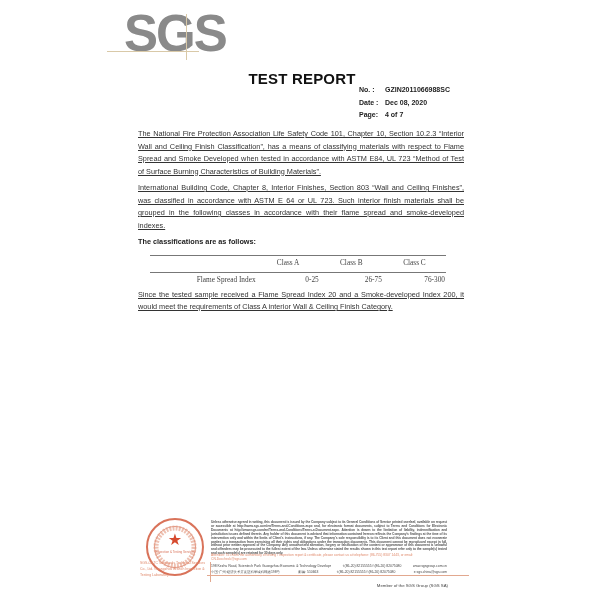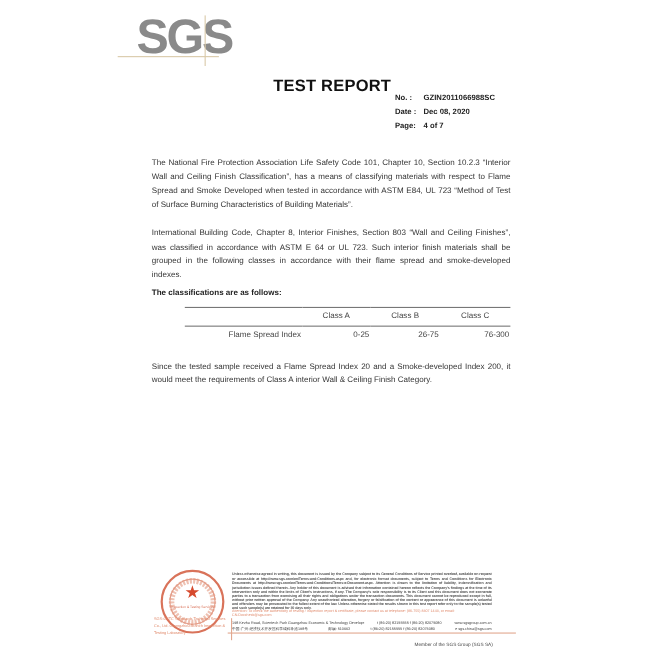--- a/index.html
+++ b/index.html
@@ -1,33 +1,33 @@
 <!DOCTYPE html>
 <html><head>
 <meta charset="utf-8">
 <style>
   html, body { margin:0; padding:0; }
   body { width:600px; height:600px; background:#ffffff; position:relative; overflow:hidden;
          font-family:"Liberation Sans", sans-serif; color:#222; }
   .abs { position:absolute; }
-  #logo { left:124px; top:12px; font-size:44px; font-weight:bold; color:#8a8a8a; letter-spacing:-2px;
+  #logo { left:124px; top:12px; font-size:51px; font-weight:bold; color:#8a8a8a; letter-spacing:-2px;
           font-family:"Liberation Sans", sans-serif; line-height:44px; }
   #logo-hline { left:107px; top:51px; width:92px; height:1px; background:#d9c9a8; }
   #logo-vline { left:186px; top:14px; width:1px; height:46px; background:#d9c9a8; }
   #title { left:0; width:600px; top:70px; text-align:center; font-size:15px; font-weight:bold; color:#111;
            letter-spacing:0.2px; padding-left:2px; }
   #meta { left:359px; top:84px; font-size:7px; font-weight:bold; color:#222; }
   #meta .row { height:12.5px; line-height:12.5px; display:flex; }
   #meta .lab { width:26px; }
   #meta .val { }
   #content { left:138px; top:128px; width:326px; font-size:7.3px; line-height:12.5px; color:#333; }
   #content .heading { font-weight:bold; color:#222; }
-  #content p { margin:14px 0 4px 0; text-align:justify; }
+  #content p { margin:0 0 4px 0; text-align:justify;text-decoration:underline; }
   #cls-heading { font-weight:bold; color:#222; margin-top:0; }
-  #cls-table { margin-left:30px; width:296px; border-collapse:collapse; margin-top:6px; font-size:7.3px; color:#444; }
+  #cls-table { margin-left:12px; width:296px; border-collapse:collapse; margin-top:6px; font-size:7.3px; color:#444;font-family:Liberation Serif, serif; }
   #cls-table th { font-weight:normal; height:14px; border-top:1px solid #777; border-bottom:1px solid #777; text-align:center; }
   #cls-table td { height:14px; text-align:right; }
   #cls-table td.rl { text-align:right; padding-left:4px; }
   #cls-table th.rl { text-align:left; }
   #cls-table tr.last td { border-bottom:1.5px solid #888; }
   #conclusion { margin-top:6px; }
   #stamp { left:146px; top:518px; width:58px; height:58px; border-radius:50%; border:2px solid #d9735a;
            box-sizing:border-box; }
   #stamp-inner { position:absolute; left:6px; top:6px; width:42px; height:42px; border-radius:50%;
                  border:1px solid #e39a85; box-sizing:border-box; }

